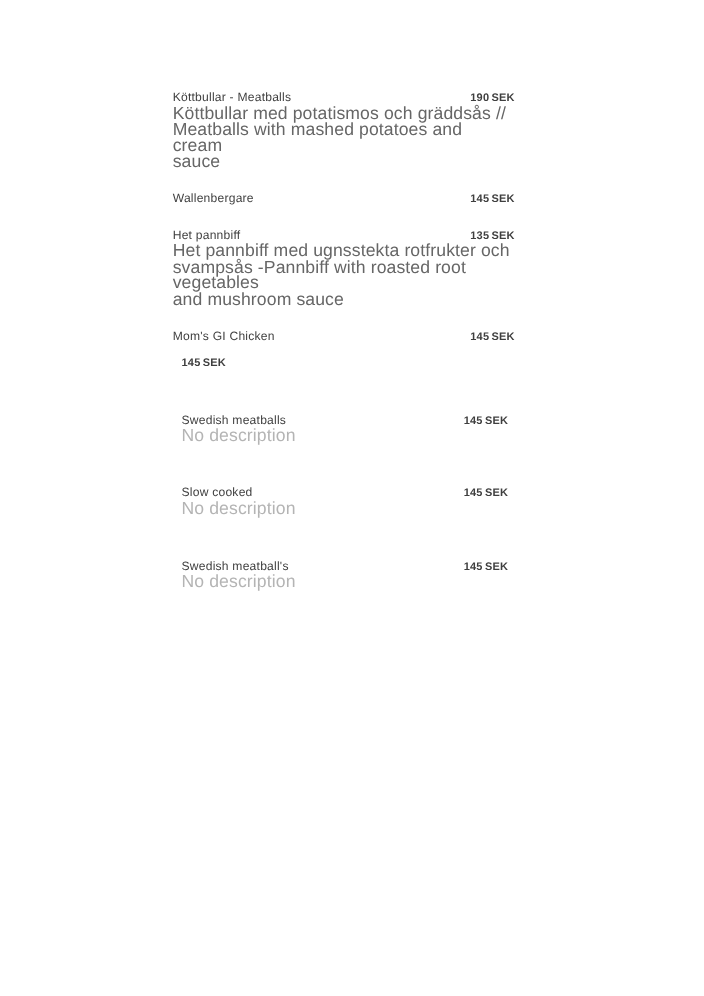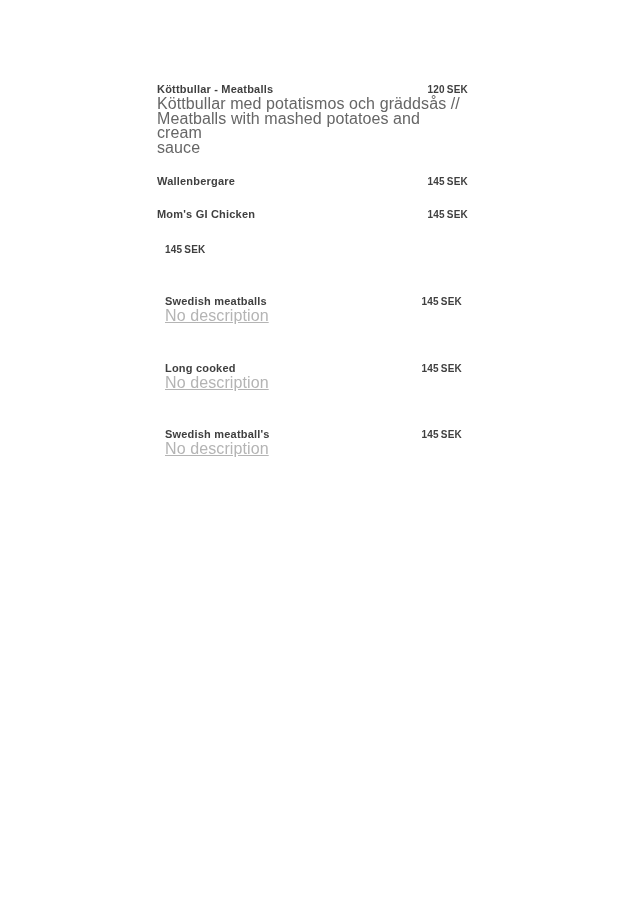--- a/index.html
+++ b/index.html
@@ -22,31 +22,31 @@
     width: 311px;
     margin-bottom: 18px;
     cursor: pointer;
   }
   .item.group-b {
     margin-left: 8px;
     width: 297px;
     margin-bottom: 37px;
   }
   .item.last-a {
-    margin-bottom: 20px;
+    margin-bottom: 9px;
   }
   .item-header {
     display: flex;
     justify-content: space-between;
     align-items: baseline;
     line-height: 15px;
   }
   .item-name {
     font-size: 11px;
-    font-weight: 700;
+    font-weight: 400;
     color: #3f3f3f;
     letter-spacing: 0.2px;
   }
   .item-price {
     font-size: 10px;
     font-weight: 700;
     color: #3f3f3f;
     white-space: nowrap;
     letter-spacing: 0.2px;
   }
@@ -55,45 +55,53 @@
   }
   .item-desc {
     font-size: 16px;
     line-height: 14.7px;
     color: #666666;
     letter-spacing: 0.1px;
     white-space: pre-line;
   }
   .item-desc.placeholder {
     color: #b4b4b4;
-    text-decoration: underline;
   }
 </style>
 </head>
 <body>
 
 <div class="menu">
 
   <div class="item group-a">
     <div class="item-header">
       <span class="item-name">Köttbullar - Meatballs</span>
-      <span class="item-price"><span>120</span><span class="price-unit">SEK</span></span>
+      <span class="item-price"><span>190</span><span class="price-unit">SEK</span></span>
     </div>
     <div class="item-desc">Köttbullar med potatismos och gräddsås //
 Meatballs with mashed potatoes and cream
 sauce</div>
   </div>
 
   <div class="item group-a">
     <div class="item-header">
       <span class="item-name">Wallenbergare</span>
       <span class="item-price"><span>145</span><span class="price-unit">SEK</span></span>
     </div>
   </div>
 
+  <div class="item group-a">
+    <div class="item-header">
+      <span class="item-name">Het pannbiff</span>
+      <span class="item-price"><span>135</span><span class="price-unit">SEK</span></span>
+    </div>
+    <div class="item-desc">Het pannbiff med ugnsstekta rotfrukter och
+svampsås -Pannbiff with roasted root vegetables
+and mushroom sauce</div>
+  </div>
 
   <div class="item group-a last-a">
     <div class="item-header">
       <span class="item-name">Mom's GI Chicken</span>
       <span class="item-price"><span>145</span><span class="price-unit">SEK</span></span>
     </div>
   </div>
 
   <div class="item group-b">
     <div class="item-header">
@@ -104,21 +112,21 @@
   <div class="item group-b">
     <div class="item-header">
       <span class="item-name">Swedish meatballs</span>
       <span class="item-price"><span>145</span><span class="price-unit">SEK</span></span>
     </div>
     <div class="item-desc placeholder">No description</div>
   </div>
 
   <div class="item group-b">
     <div class="item-header">
-      <span class="item-name">Long cooked</span>
+      <span class="item-name">Slow cooked</span>
       <span class="item-price"><span>145</span><span class="price-unit">SEK</span></span>
     </div>
     <div class="item-desc placeholder">No description</div>
   </div>
 
   <div class="item group-b">
     <div class="item-header">
       <span class="item-name">Swedish meatball's</span>
       <span class="item-price"><span>145</span><span class="price-unit">SEK</span></span>
     </div>

